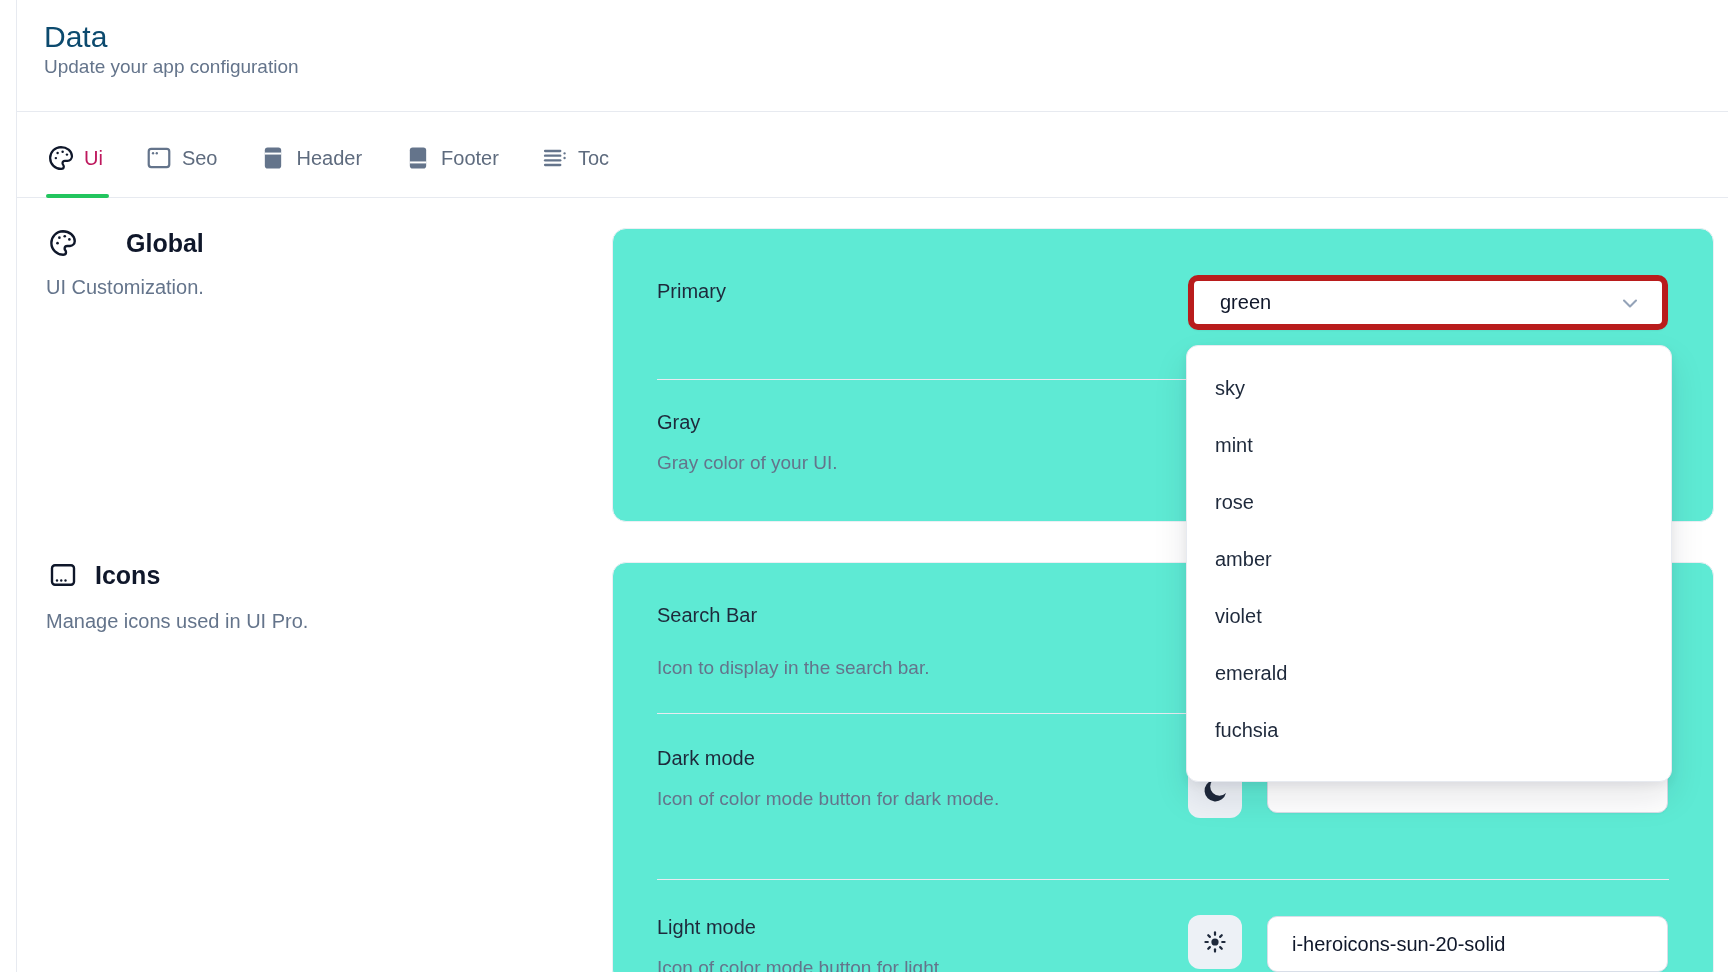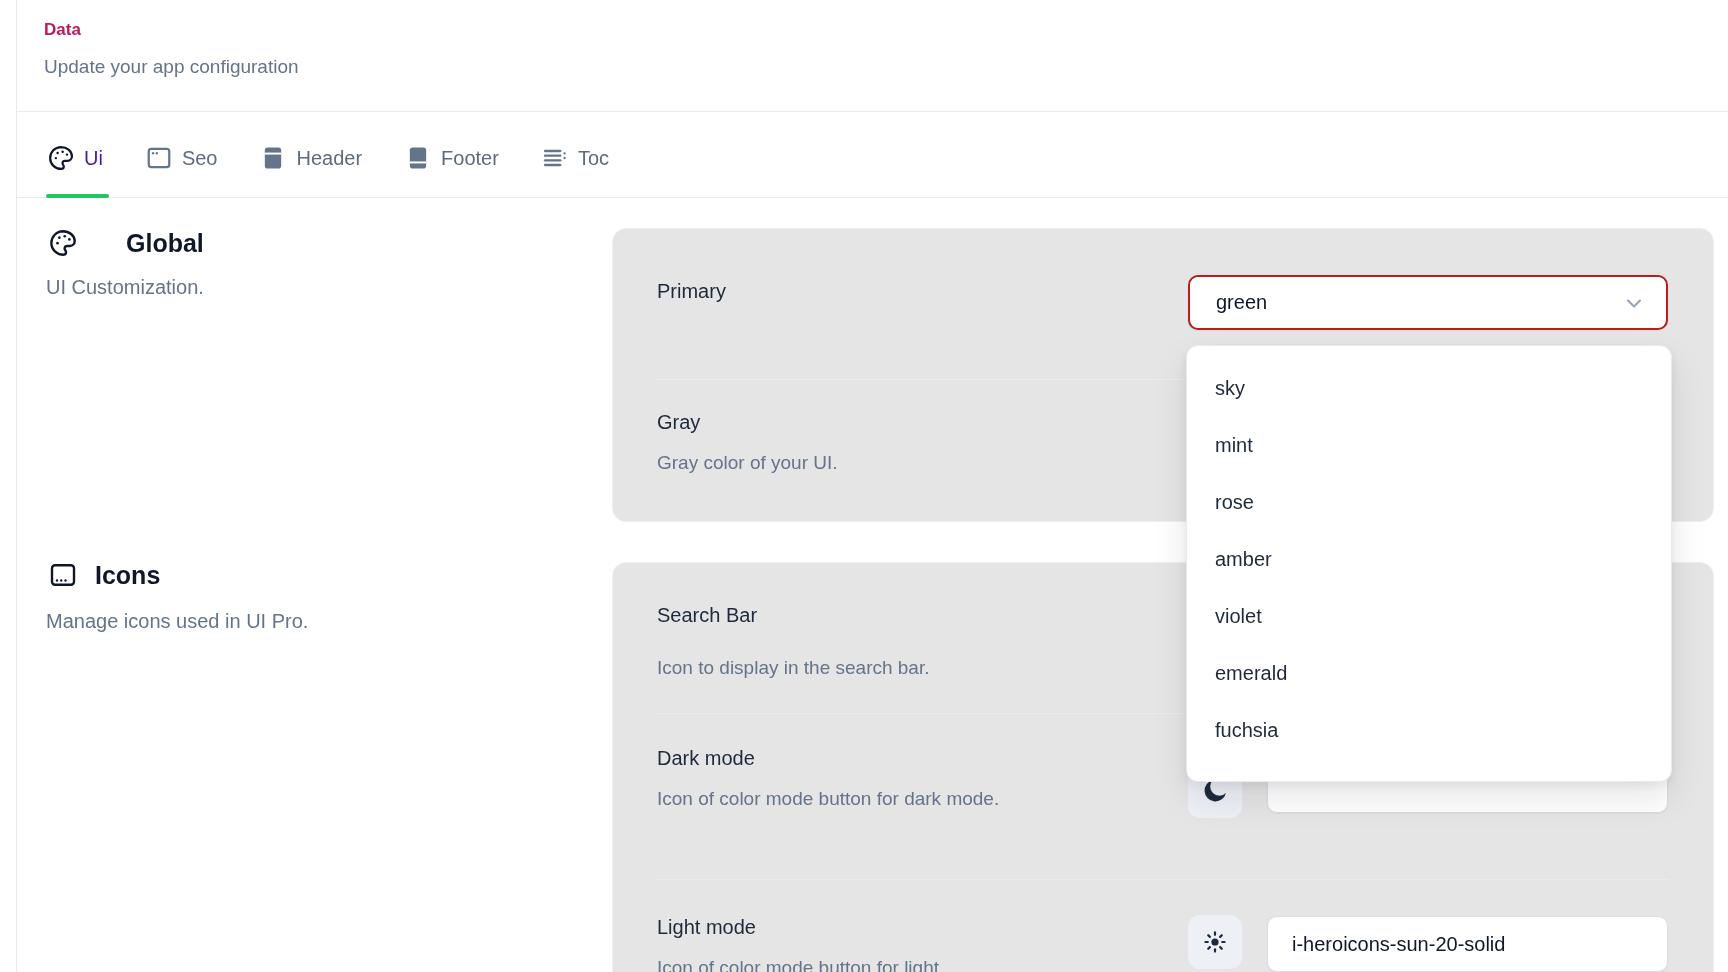--- a/index.html
+++ b/index.html
@@ -7,51 +7,51 @@
     width:1728px;height:972px;position:relative;overflow:hidden;
     font-family:"Liberation Sans","DejaVu Sans",sans-serif;
     color:#0f172a;
   }
   .abs{position:absolute;}
 
   
   .page-left-border{left:16px;top:0;bottom:0;width:1px;background:#e7eaf0;}
 
   
-  .page-title{left:44px;top:20px;font-size:17px;font-weight:700;color:#be185d;}
+  .page-title{left:44px;top:20px;font-size:30px;font-weight:400;color:#0c4a6e;}
   .page-subtitle{left:44px;top:56px;font-size:19px;color:#64748b;}
   .header-divider{left:17px;right:0;top:111px;height:1px;background:#e7eaf0;}
 
   
   .tabs{left:47px;top:138px;height:40px;display:flex;align-items:center;gap:42px;}
   .tab{display:flex;align-items:center;gap:9px;font-size:20px;font-weight:500;color:#5e6b7e;cursor:pointer;}
   .tab .ticon{width:28px;height:28px;color:#64748b;flex:0 0 auto;}
-  .tab.active{color:#4c1d95;}
+  .tab.active{color:#be185d;}
   .tab.active .ticon{color:#0f172a;}
   .tabbar-border{left:17px;right:0;top:197px;height:1px;background:#e7eaf0;}
   .tab-underline{left:46px;top:194px;width:63px;height:4px;background:#22c55e;border-radius:2px;z-index:2;}
 
   
   .section-head{display:flex;align-items:center;gap:17px;}
   .section-head .sicon{width:30px;height:30px;color:#0f172a;}
   .section-title{font-size:25px;font-weight:700;color:#0f172a;}
   .section-desc{font-size:20px;color:#64748b;}
 
   
-  .card{background:#e5e5e5;border:1px solid #eceff4;border-radius:14px;}
+  .card{background:#5eead4;border:1px solid #eceff4;border-radius:14px;}
   .global-card{left:612px;top:228px;width:1100px;height:292px;}
   .icons-card{left:612px;top:562px;width:1100px;height:420px;}
   .row-label{font-size:20px;font-weight:500;color:#1e293b;}
   .row-desc{font-size:19px;color:#64748b;line-height:37px;}
   .card-divider{height:1px;background:#e8ebf0;}
 
   
   .select-btn{
     left:1188px;top:275px;width:480px;height:55px;background:#ffffff;
-    border:2px solid #b91c1c;border-radius:10px;box-shadow:0 1px 2px rgba(15,23,42,.05);
+    border:6px solid #b91c1c;border-radius:10px;box-shadow:0 1px 2px rgba(15,23,42,.05);
     display:flex;align-items:center;box-sizing:border-box;padding:0 20px 0 26px;
     font-size:20px;color:#0f172a;cursor:pointer;z-index:10;
   }
   .select-btn .chev{margin-left:auto;width:24px;height:24px;color:#94a3b8;}
 
   
   .dropdown{
     left:1186px;top:345px;width:484px;height:435px;background:#ffffff;
     border:1px solid #e7eaf0;border-radius:12px;z-index:30;overflow:hidden;
     box-shadow:0 16px 34px rgba(15,23,42,.10),0 4px 10px rgba(15,23,42,.06);

